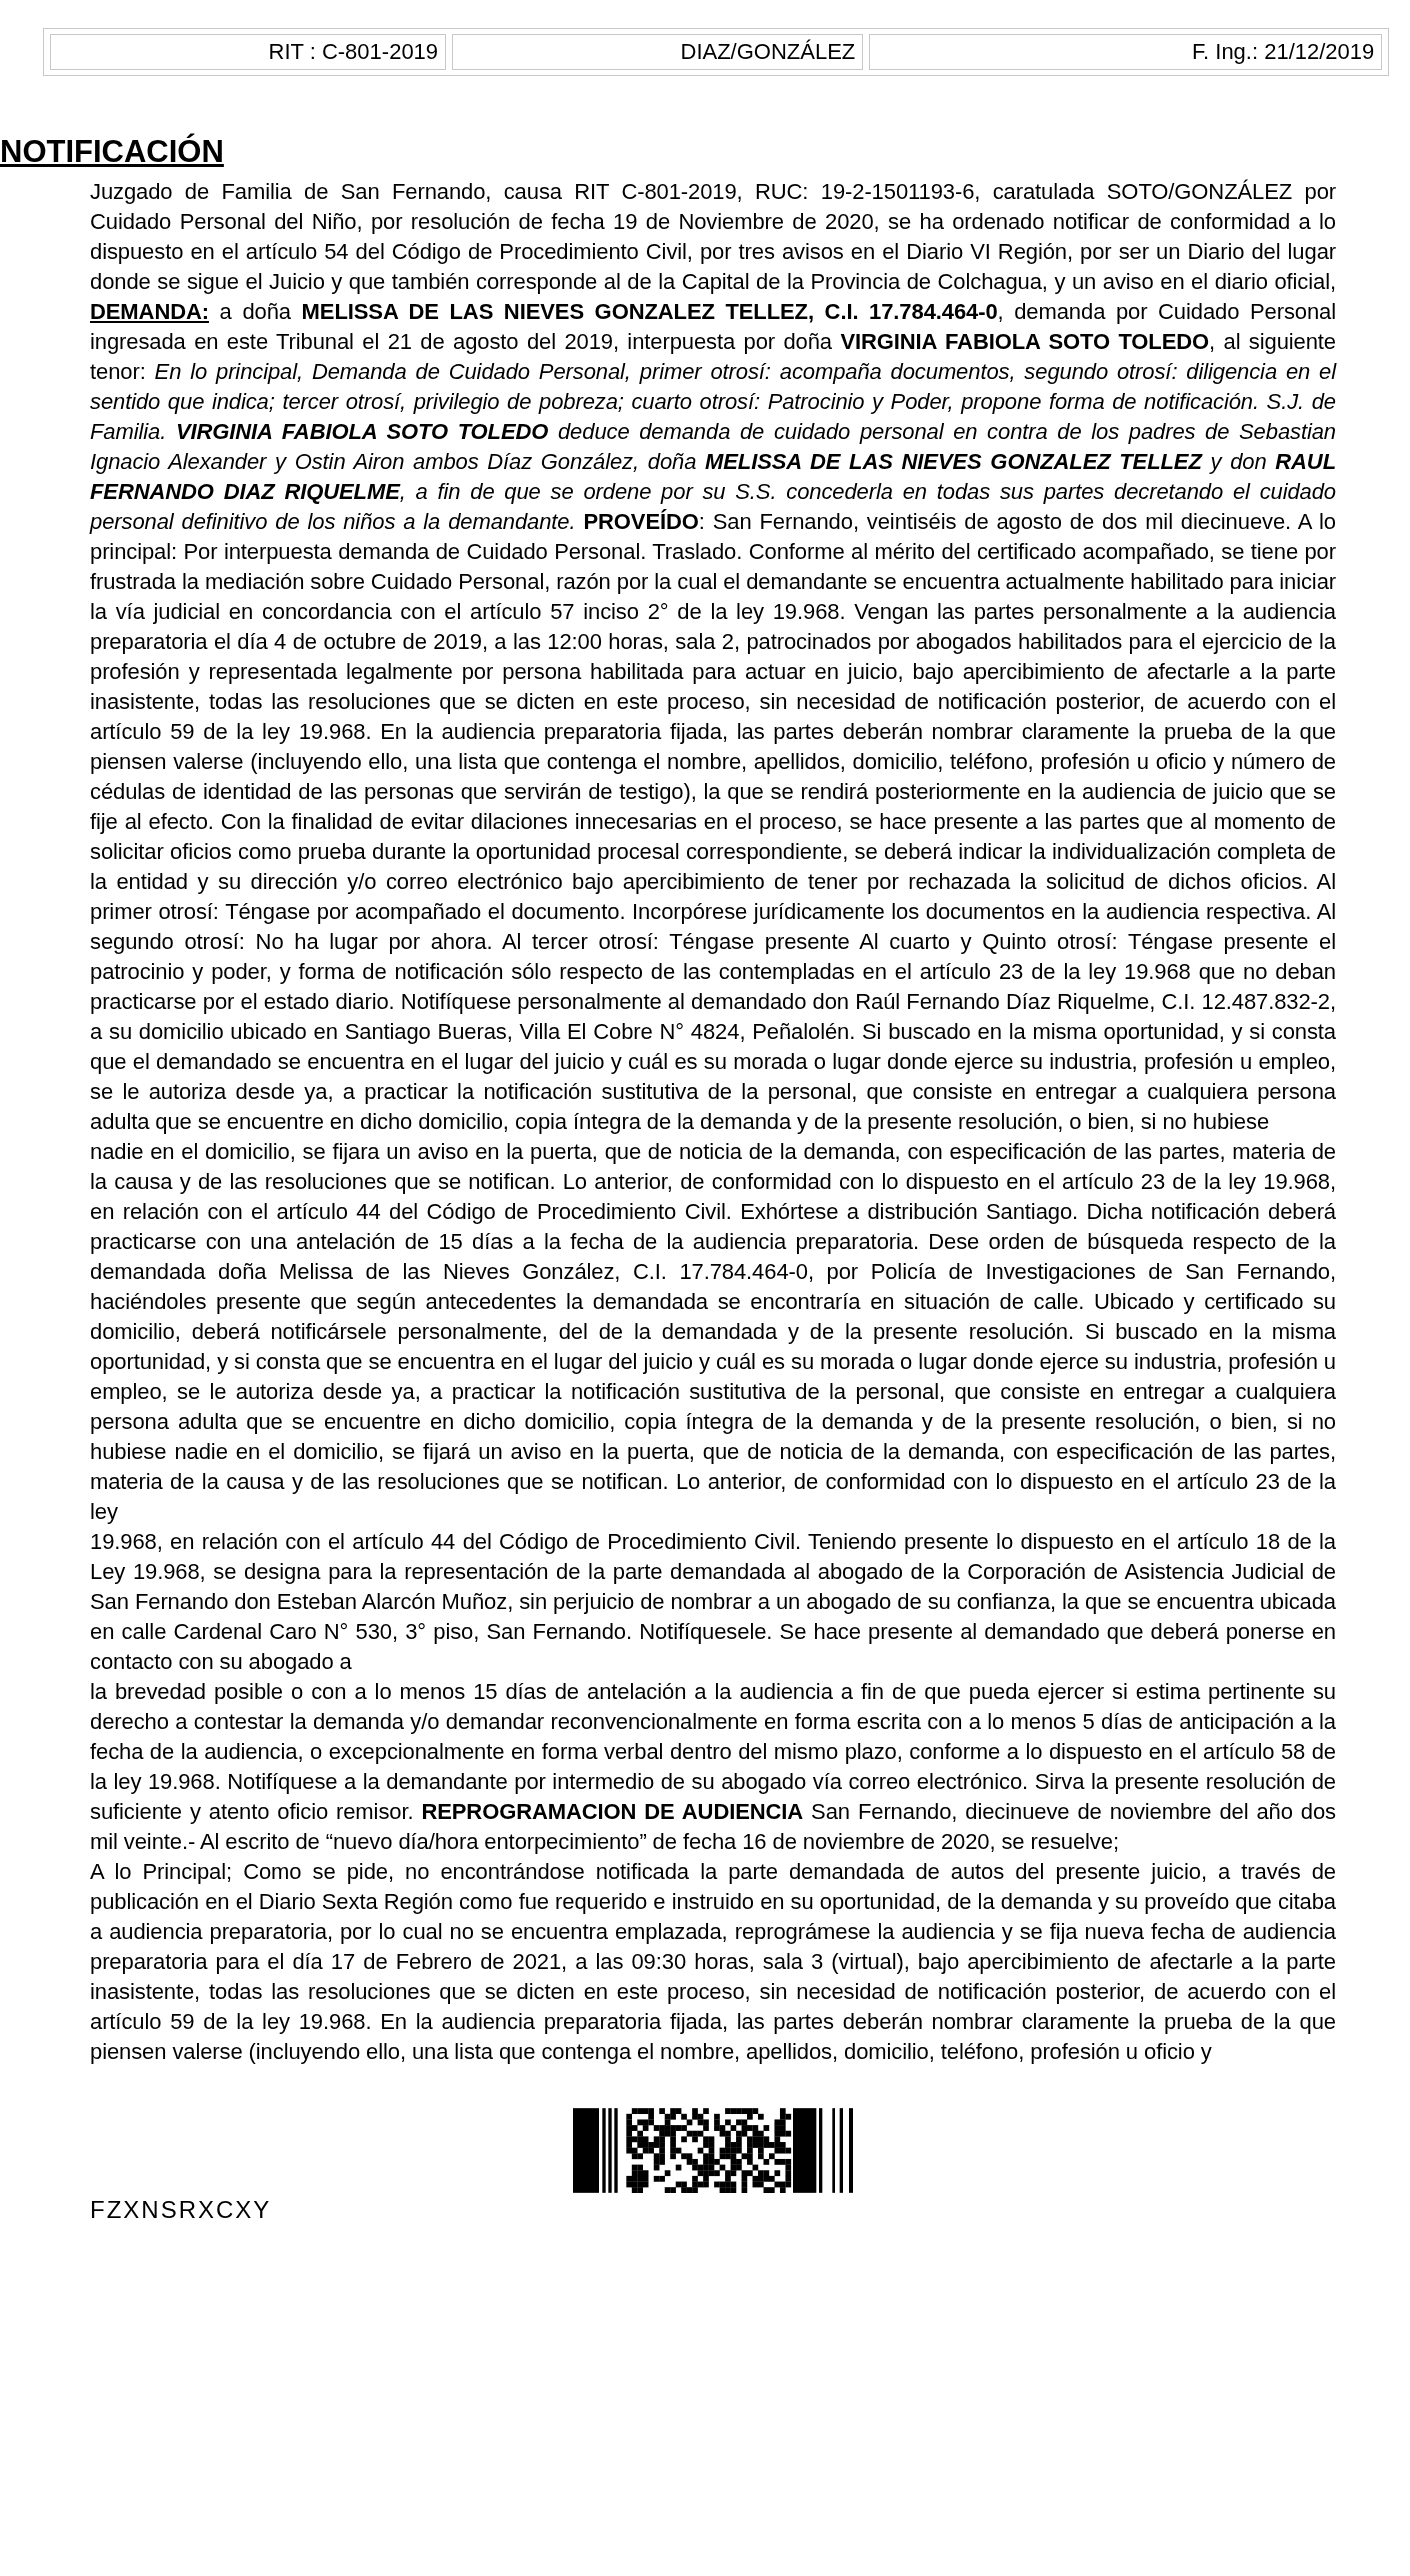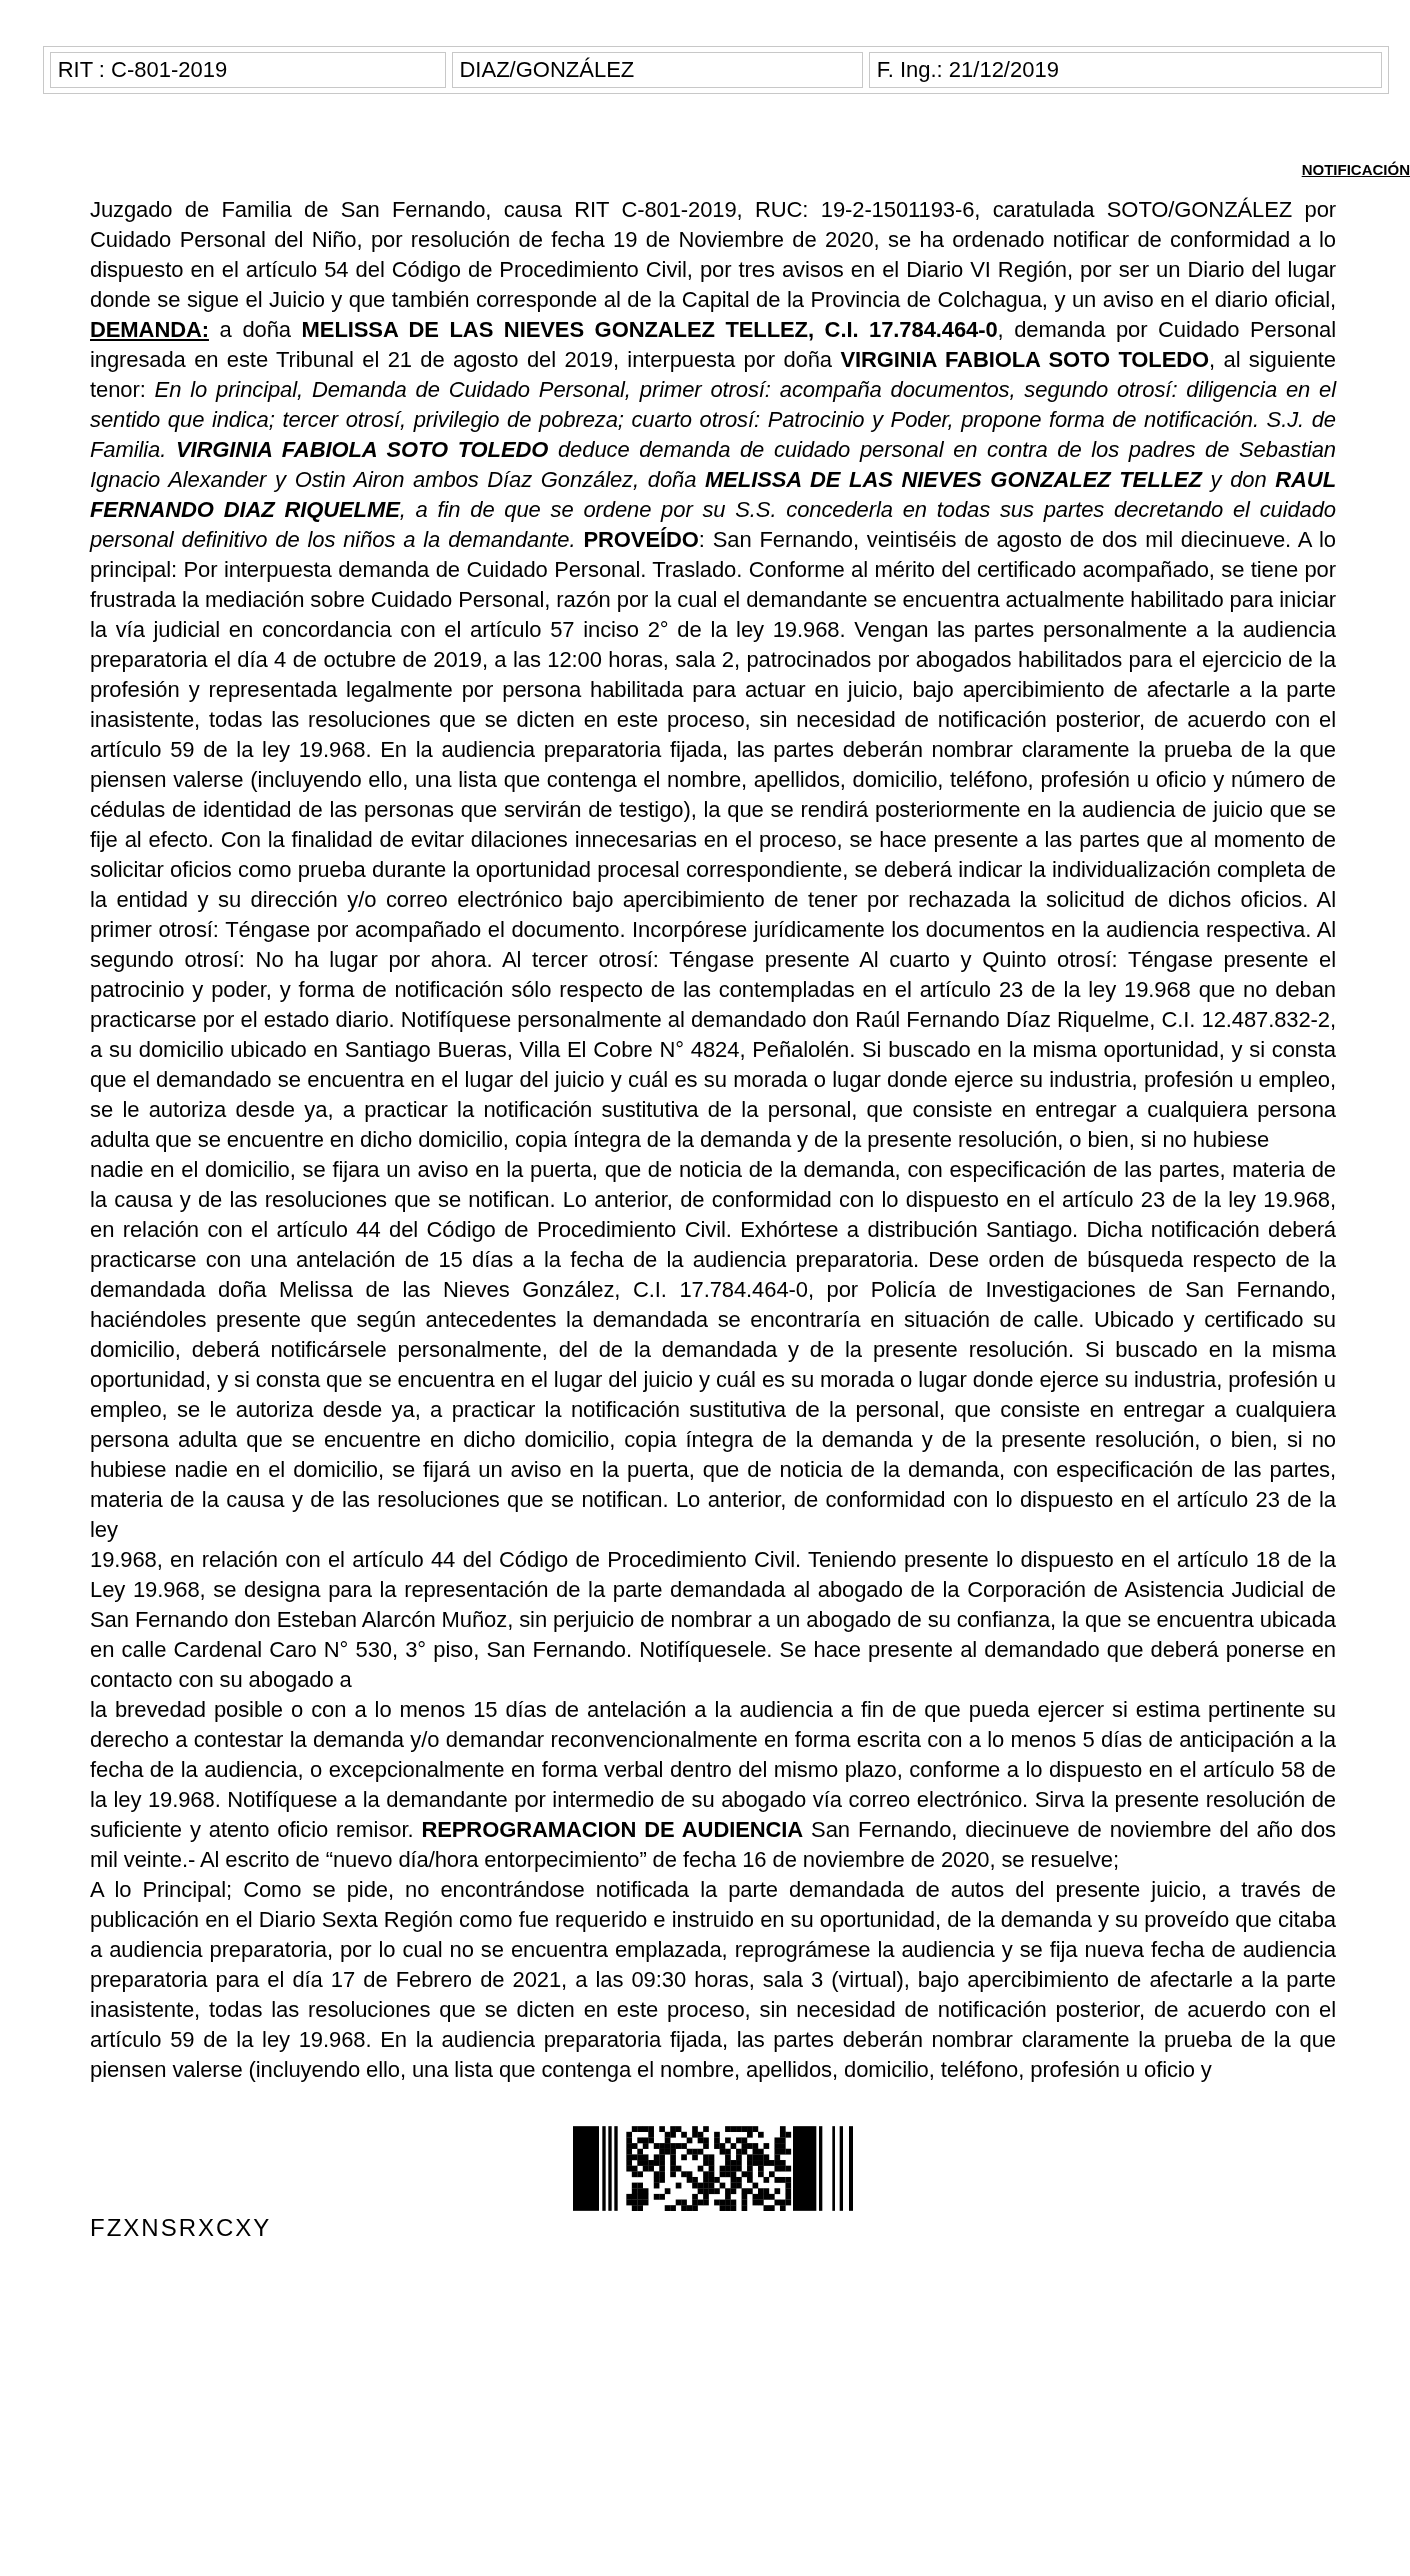--- a/index.html
+++ b/index.html
@@ -7,44 +7,45 @@
     width: 1410px;
     height: 2576px;
     background: #ffffff;
     color: #000000;
     font-family: "Liberation Sans", sans-serif;
     overflow: hidden;
     position: relative;
   }
   
   .hdr-table {
-    margin: 46px 0 0 43px;
+    margin: 28px 0 0 43px;
     width: 1346px;
     border: 0.7px solid #c8c8c8;
     border-collapse: separate;
     border-spacing: 6.7px 5.3px;
     table-layout: fixed;
+    text-align: right;
   }
   .hdr-table td {
     border: 0.7px solid #c8c8c8;
     height: 31px;
     font-size: 22px;
     padding: 1.3px 6.7px;
     vertical-align: middle;
     white-space: nowrap;
     overflow: hidden;
   }
   .col-a { width: 385px; }
   .col-b { width: 400px; }
   .col-c { width: 499px; }
   
   .doc-title {
     margin-top: 60px;
-    text-align: right;
-    font-size: 15px;
+    text-align: left;
+    font-size: 31px;
     font-weight: bold;
     line-height: 31px;
   }
   .doc-title .u-span { text-decoration: underline; }
   
   .doc-body {
     width: 1246px;
     margin: 10.7px 75px 0 90px;
     font-size: 22px;
     line-height: 30px;

